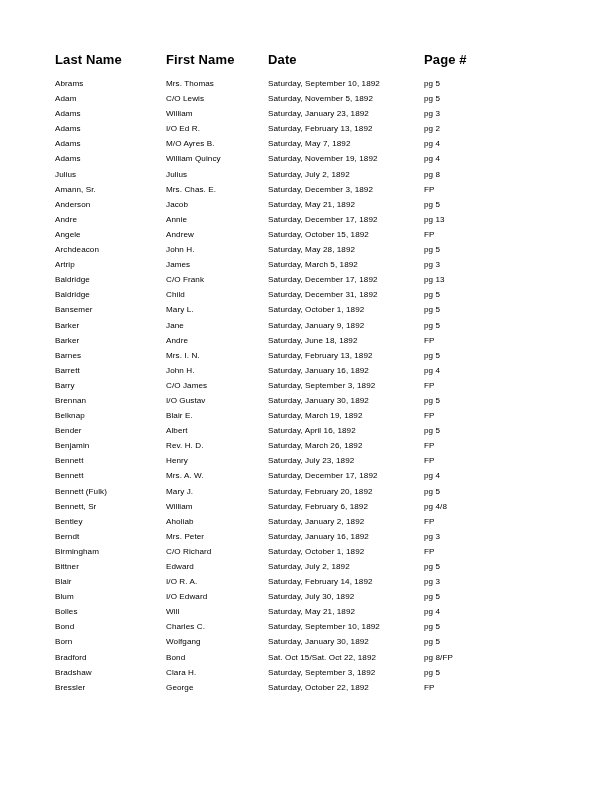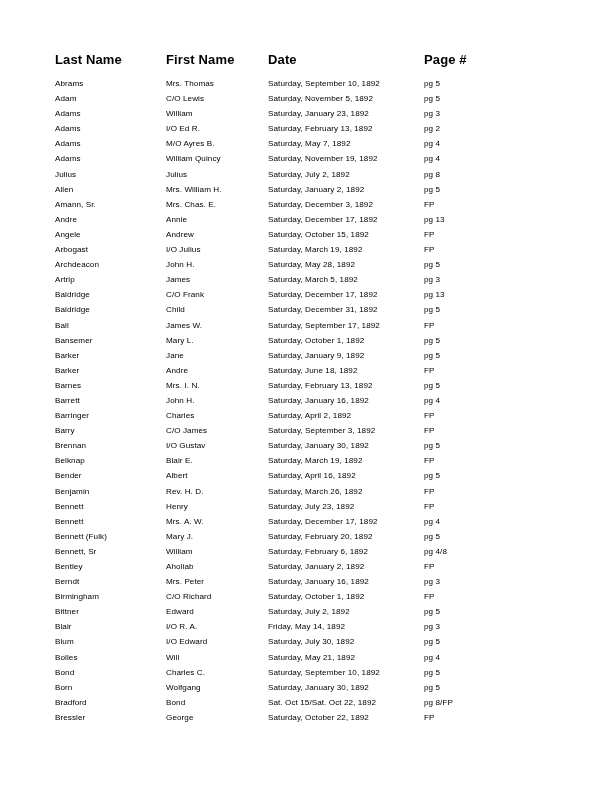--- a/index.html
+++ b/index.html
@@ -107,50 +107,44 @@
           <td>Saturday, November 19, 1892</td>
           <td>pg 4</td>
         </tr>
         <tr>
           <td>Julius</td>
           <td>Julius</td>
           <td>Saturday, July 2, 1892</td>
           <td>pg 8</td>
         </tr>
         <tr>
-          <td>Allen</td>
-          <td>Mrs. William H.</td>
-          <td>Saturday, January 2, 1892</td>
-          <td>pg 5</td>
-        </tr>
-        <tr>
           <td>Amann, Sr.</td>
           <td>Mrs. Chas. E.</td>
           <td>Saturday, December 3, 1892</td>
           <td>FP</td>
+        </tr>
+        <tr>
+          <td>Anderson</td>
+          <td>Jacob</td>
+          <td>Saturday, May 21, 1892</td>
+          <td>pg 5</td>
         </tr>
         <tr>
           <td>Andre</td>
           <td>Annie</td>
           <td>Saturday, December 17, 1892</td>
           <td>pg 13</td>
         </tr>
         <tr>
           <td>Angele</td>
           <td>Andrew</td>
           <td>Saturday, October 15, 1892</td>
           <td>FP</td>
         </tr>
         <tr>
-          <td>Arbogast</td>
-          <td>I/O Julius</td>
-          <td>Saturday, March 19, 1892</td>
-          <td>FP</td>
-        </tr>
-        <tr>
           <td>Archdeacon</td>
           <td>John H.</td>
           <td>Saturday, May 28, 1892</td>
           <td>pg 5</td>
         </tr>
         <tr>
           <td>Artrip</td>
           <td>James</td>
           <td>Saturday, March 5, 1892</td>
           <td>pg 3</td>
@@ -161,26 +155,20 @@
           <td>Saturday, December 17, 1892</td>
           <td>pg 13</td>
         </tr>
         <tr>
           <td>Baldridge</td>
           <td>Child</td>
           <td>Saturday, December 31, 1892</td>
           <td>pg 5</td>
         </tr>
         <tr>
-          <td>Ball</td>
-          <td>James W.</td>
-          <td>Saturday, September 17, 1892</td>
-          <td>FP</td>
-        </tr>
-        <tr>
           <td>Bansemer</td>
           <td>Mary L.</td>
           <td>Saturday, October 1, 1892</td>
           <td>pg 5</td>
         </tr>
         <tr>
           <td>Barker</td>
           <td>Jane</td>
           <td>Saturday, January 9, 1892</td>
           <td>pg 5</td>
@@ -195,26 +183,20 @@
           <td>Barnes</td>
           <td>Mrs. I. N.</td>
           <td>Saturday, February 13, 1892</td>
           <td>pg 5</td>
         </tr>
         <tr>
           <td>Barrett</td>
           <td>John H.</td>
           <td>Saturday, January 16, 1892</td>
           <td>pg 4</td>
-        </tr>
-        <tr>
-          <td>Barringer</td>
-          <td>Charles</td>
-          <td>Saturday, April 2, 1892</td>
-          <td>FP</td>
         </tr>
         <tr>
           <td>Barry</td>
           <td>C/O James</td>
           <td>Saturday, September 3, 1892</td>
           <td>FP</td>
         </tr>
         <tr>
           <td>Brennan</td>
           <td>I/O Gustav</td>
@@ -283,21 +265,21 @@
         </tr>
         <tr>
           <td>Bittner</td>
           <td>Edward</td>
           <td>Saturday, July 2, 1892</td>
           <td>pg 5</td>
         </tr>
         <tr>
           <td>Blair</td>
           <td>I/O R. A.</td>
-          <td>Friday, May 14, 1892</td>
+          <td>Saturday, February 14, 1892</td>
           <td>pg 3</td>
         </tr>
         <tr>
           <td>Blum</td>
           <td>I/O Edward</td>
           <td>Saturday, July 30, 1892</td>
           <td>pg 5</td>
         </tr>
         <tr>
           <td>Bolles</td>
@@ -315,20 +297,26 @@
           <td>Born</td>
           <td>Wolfgang</td>
           <td>Saturday, January 30, 1892</td>
           <td>pg 5</td>
         </tr>
         <tr>
           <td>Bradford</td>
           <td>Bond</td>
           <td>Sat. Oct 15/Sat. Oct 22, 1892</td>
           <td>pg 8/FP</td>
+        </tr>
+        <tr>
+          <td>Bradshaw</td>
+          <td>Clara H.</td>
+          <td>Saturday, September 3, 1892</td>
+          <td>pg 5</td>
         </tr>
         <tr>
           <td>Bressler</td>
           <td>George</td>
           <td>Saturday, October 22, 1892</td>
           <td>FP</td>
         </tr>
       </tbody>
   </table>
 </div>

